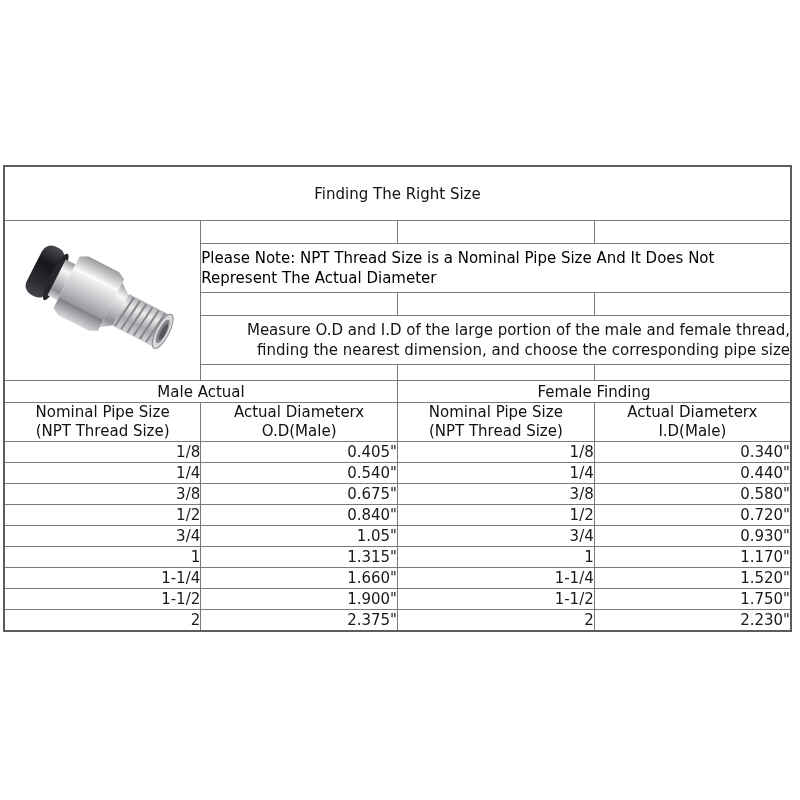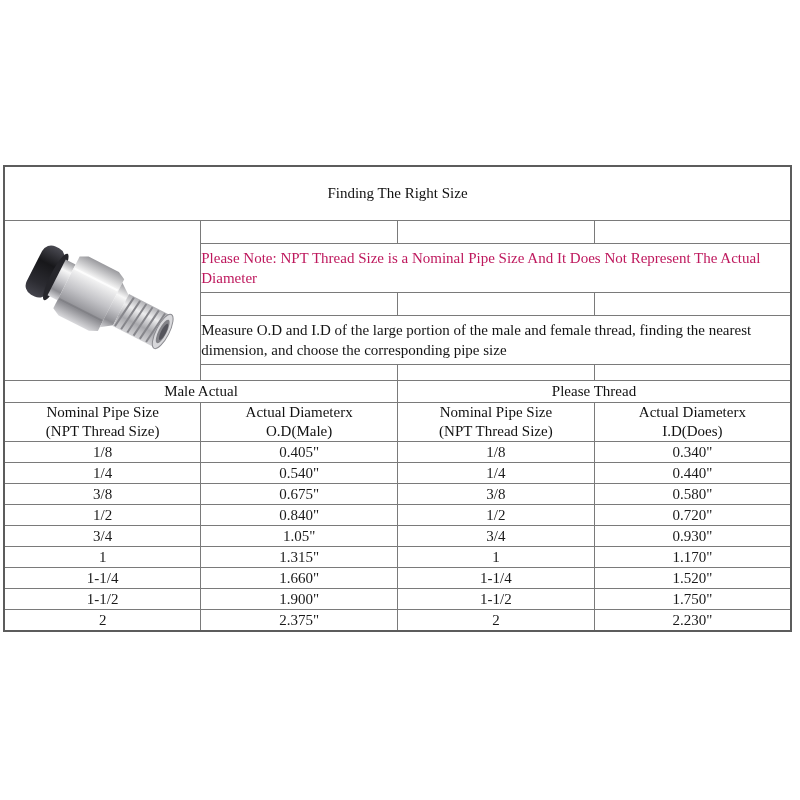--- a/index.html
+++ b/index.html
@@ -11,21 +11,20 @@
     font-family: "DejaVu Sans", "Liberation Sans", sans-serif;
     color: #1a1a1a;
     -webkit-font-smoothing: antialiased;
   }
   .canvas {
     position: relative;
     width: 800px;
     height: 800px;
     background: #ffffff;
     overflow: hidden;
-    font-family: Liberation Serif, serif;
   }
   .sheet {
     position: absolute;
     left: 3px;
     top: 165px;
     width: 789px;
   }
   table.grid {
     border-collapse: collapse;
     table-layout: fixed;
@@ -56,43 +55,43 @@
     vertical-align: middle;
   }
   tr.spacer-sm td { height: 22px; }
   tr.spacer-xs td { height: 15px; }
   td.note-cell {
     height: 48px;
     padding: 3px 6px 3px 5px;
     text-align: left;
     line-height: 20px;
   }
-  td.note-red { color: #be185d; }
-  td.note-black { color: #141414; }
+  td.note-red { color: #000000; }
+  td.note-black { color: #141414; text-align: right; }
   
   td.group-band {
     height: 21px;
     background: #fcb813;
     text-align: center;
     color: #111111;
     border-color: #5c5c5c;
   }
   td.col-head {
     height: 38px;
     background: #fcb813;
     text-align: center;
     color: #111111;
     line-height: 19px;
     border-color: #5c5c5c;
     margin-top: 48px;
   }
   
   tr.data-row td {
     height: 20px;
-    text-align: center;
+    text-align: right;
     line-height: 20px;
     color: #1a1a1a;
   }
   .fitting-svg { display: block; margin: 0 auto; }
 </style>
 </head>
 <body>
 
 <div class="canvas">
   <div class="sheet">
@@ -178,39 +177,39 @@
         <td class="note-cell note-black" colspan="3">Measure O.D and I.D of the large portion of the male and female thread, finding the nearest dimension, and choose the corresponding pipe size</td>
       </tr>
       <tr class="spacer-xs">
         <td></td>
         <td></td>
         <td></td>
       </tr>
 
       <tr>
         <td class="group-band" colspan="2">Male Actual</td>
-        <td class="group-band" colspan="2">Please Thread</td>
+        <td class="group-band" colspan="2">Female Finding</td>
       </tr>
 
       <tr>
         <td class="col-head">
           <div>Nominal Pipe Size</div>
           <div>(NPT Thread Size)</div>
         </td>
         <td class="col-head">
           <div>Actual Diameterx</div>
           <div>O.D(Male)</div>
         </td>
         <td class="col-head">
           <div>Nominal Pipe Size</div>
           <div>(NPT Thread Size)</div>
         </td>
         <td class="col-head">
           <div>Actual Diameterx</div>
-          <div>I.D(Does)</div>
+          <div>I.D(Male)</div>
         </td>
       </tr>
 
       <tr class="data-row">
         <td>1/8</td>
         <td>0.405"</td>
         <td>1/8</td>
         <td>0.340"</td>
       </tr>
       <tr class="data-row">

